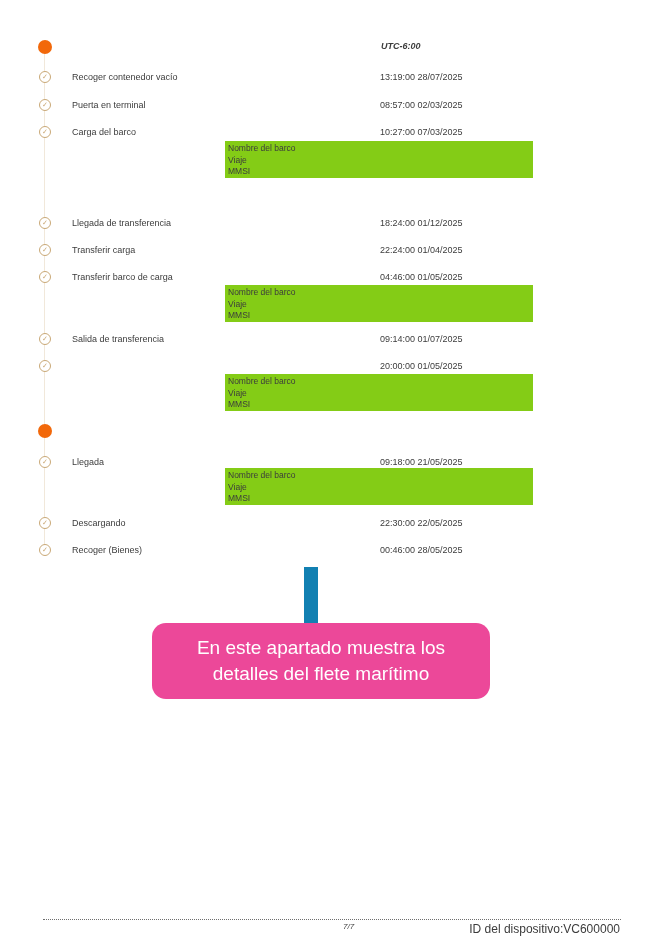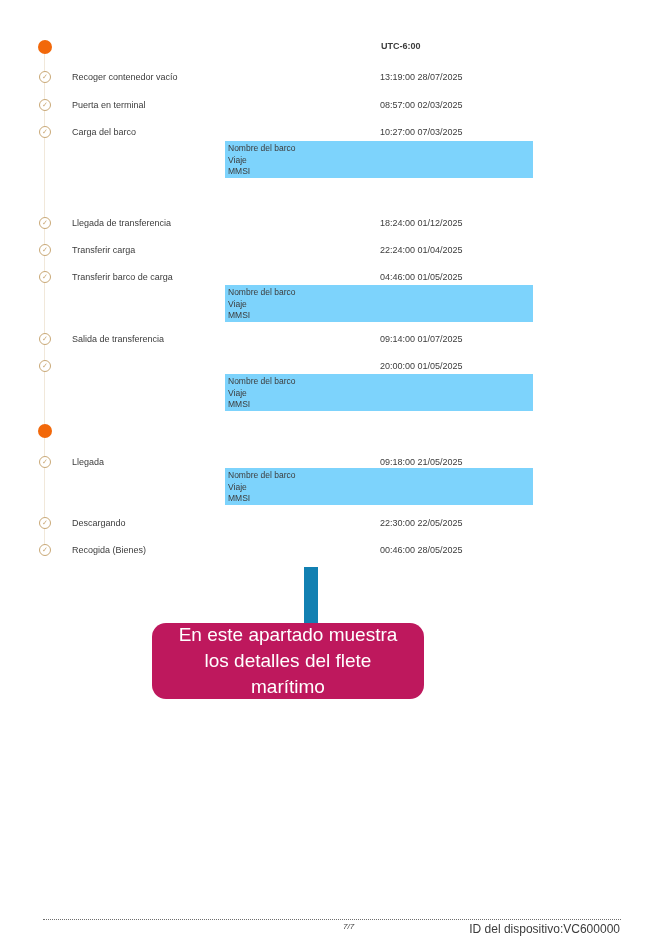--- a/index.html
+++ b/index.html
@@ -12,43 +12,43 @@
     overflow: hidden;
   }
   .page { position: absolute; inset: 0; background: #ffffff; }
 
   
   .vline { position: absolute; left: 44px; top: 47px; width: 1px; height: 506px; background: #f1e8da; }
   .dot { position: absolute; left: 38px; width: 14px; height: 14px; border-radius: 50%; background: #f2680a; }
   .dot-top { top: 40px; }
   .dot-bottom { top: 424px; }
 
-  .utc-header { position: absolute; left: 381px; top: 41px; font-size: 9px; font-weight: bold; }
+  .utc-header { position: absolute; left: 381px; top: 41px; font-size: 9px; font-weight: bold; font-style: italic; }
 
   .event { position: absolute; left: 0; width: 100%; height: 13px; }
   .check {
     position: absolute; left: 39px; top: 0;
     width: 12px; height: 12px; border: 1px solid #c9a876; border-radius: 50%;
     color: #c9a876; font-size: 7px; line-height: 10px; text-align: center;
     background: #ffffff;
   }
   .label { position: absolute; left: 72px; top: 1px; font-size: 9px; white-space: nowrap; }
   .time  { position: absolute; left: 380px; top: 1px; font-size: 9px; white-space: nowrap; }
 
   .vessel-box {
     position: absolute; left: 225px; width: 308px; height: 37px;
-    background: #7dd3fc; padding: 2px 0 0 3px;
+    background: #84cc16; padding: 2px 0 0 3px;
     font-size: 8.5px; line-height: 11.5px;
   }
 
   
   .callout-stem { position: absolute; left: 304px; top: 567px; width: 14px; height: 60px; background: #1280b2; }
   .callout {
-    position: absolute; left: 152px; top: 623px; width: 272px; height: 76px;
-    background: #be185d; border-radius: 14px;
+    position: absolute; left: 152px; top: 623px; width: 338px; height: 76px;
+    background: #ec4899; border-radius: 14px;
     color: #ffffff; font-size: 19px; line-height: 26px; text-align: center;
     display: flex; align-items: center; justify-content: center;
     padding: 0 16px;
   }
 
   
   .footer-line { position: absolute; left: 43px; top: 919px; width: 578px; border-top: 1px dotted #6e6e6e; }
   .footer-page { position: absolute; left: 343px; top: 922px; font-size: 8px; font-style: italic; }
   .footer-id { position: absolute; right: 50px; top: 922px; font-size: 12px; }
 </style>
@@ -143,21 +143,21 @@
   </div>
 
   <div class="event" style="top:517px">
     <span class="check">✓</span>
     <span class="label">Descargando</span>
     <span class="time">22:30:00 22/05/2025</span>
   </div>
 
   <div class="event" style="top:544px">
     <span class="check">✓</span>
-    <span class="label">Recogida (Bienes)</span>
+    <span class="label">Recoger (Bienes)</span>
     <span class="time">00:46:00 28/05/2025</span>
   </div>
 
   <div class="callout-stem"></div>
   <div class="callout">
     <span>En este apartado muestra los detalles del flete marítimo</span>
   </div>
 
   <div class="footer-line"></div>
   <div class="footer-page">7/7</div>

